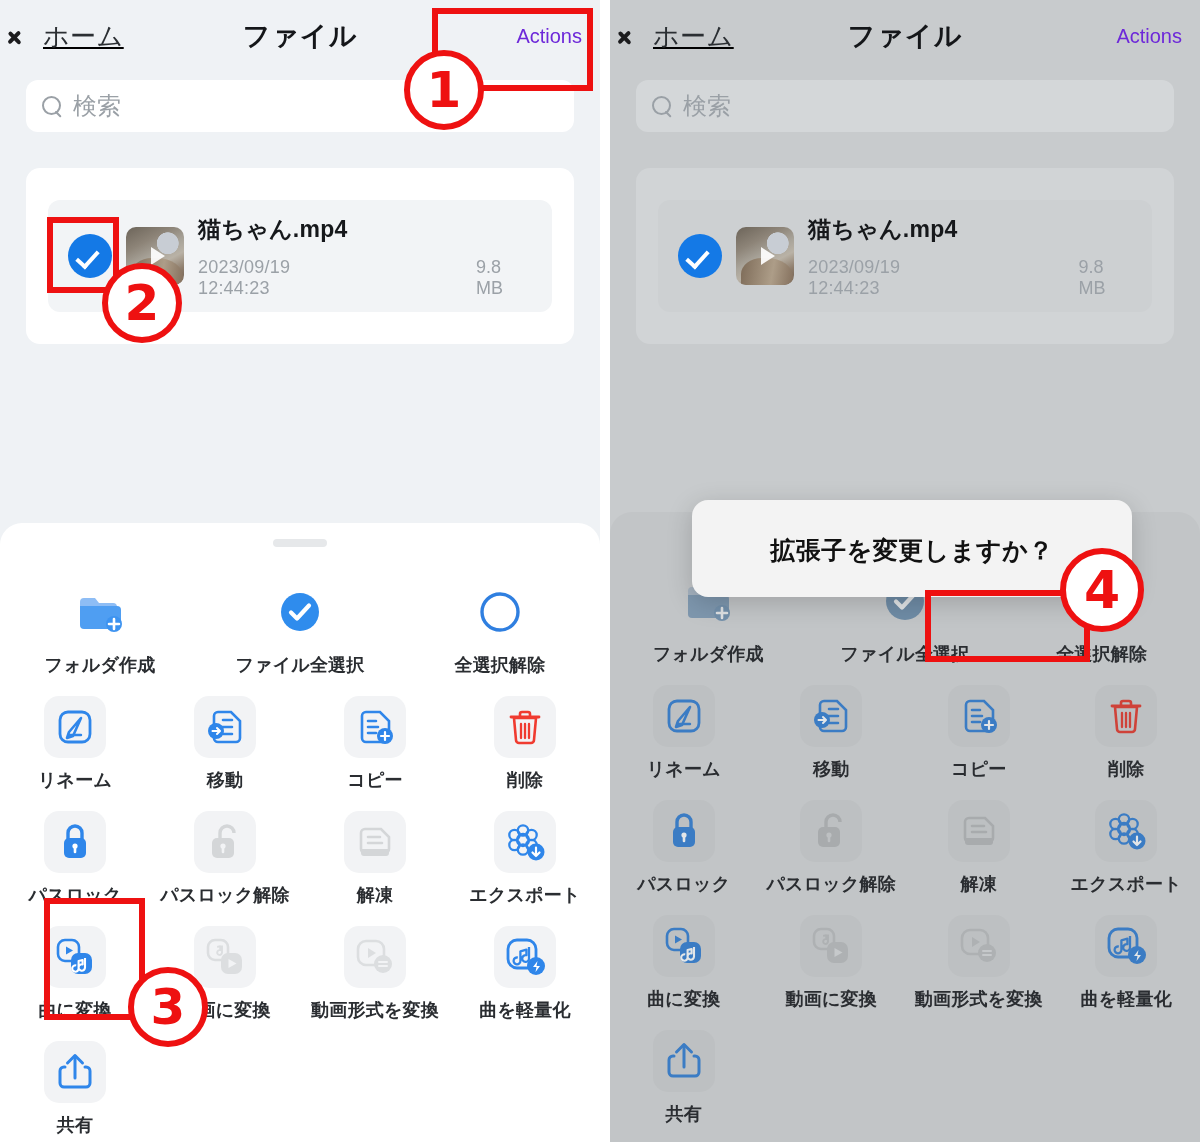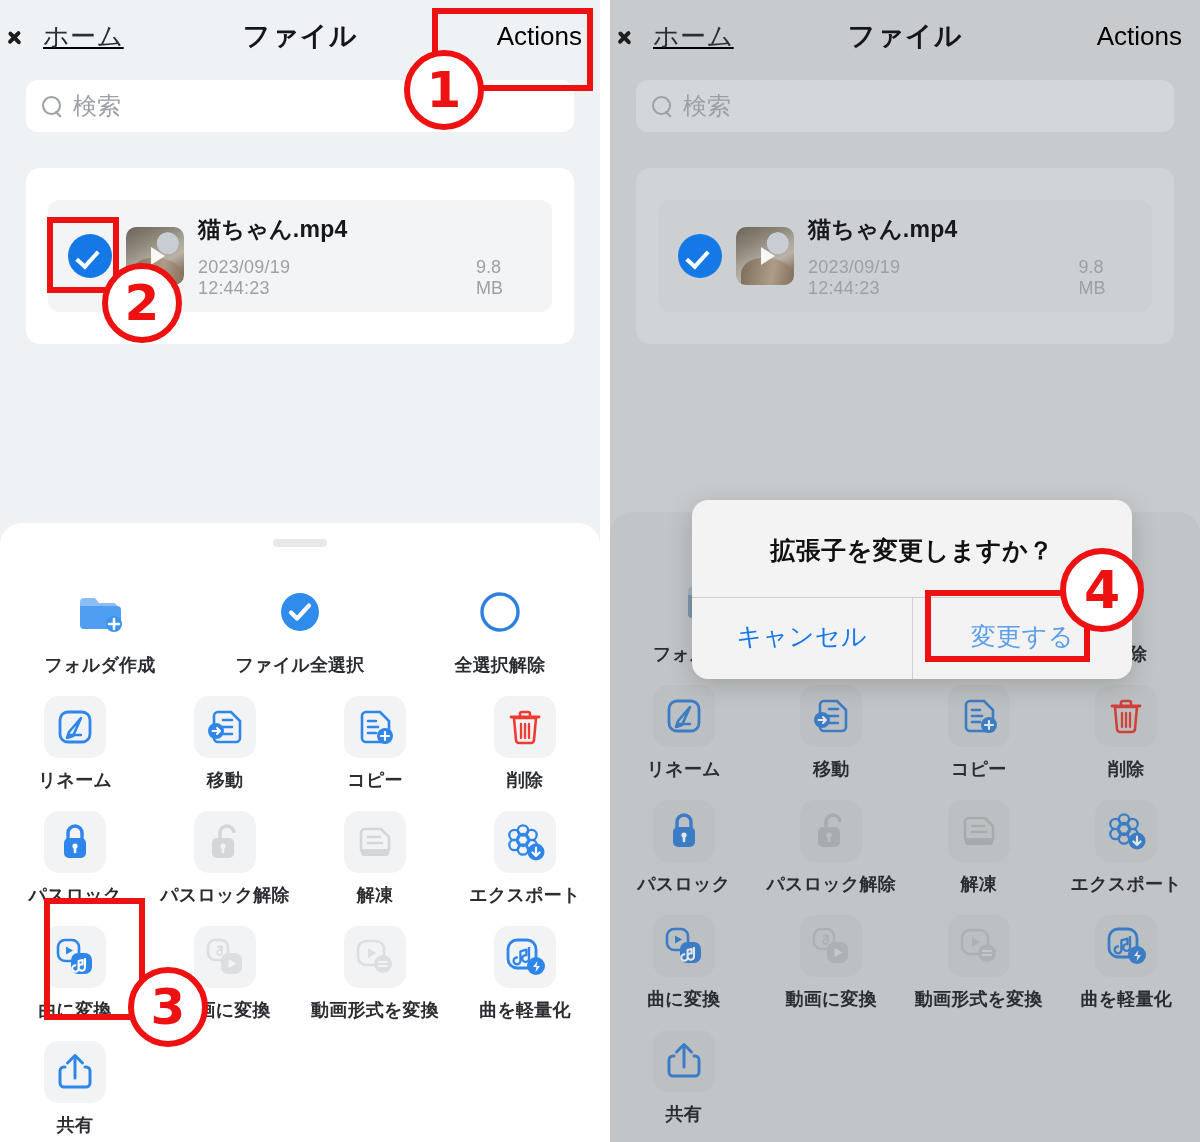--- a/index.html
+++ b/index.html
@@ -31,21 +31,21 @@
   }
   .chev::before { top: 7px;  transform: rotate(134deg); transform-origin: left center; }
   .chev::after  { top: 19px; transform: rotate(-134deg); transform-origin: left center; }
   .nav-back-label { font-size: 26px; color: #2b2f33; letter-spacing: .5px; }
   .nav-title {
     position: absolute; left: 0; right: 0; text-align: center;
     font-size: 27px; font-weight: bold; color: #141619; letter-spacing: 1px;
     pointer-events: none;
   }
   .nav-action {
-    margin-left: auto; font-size: 26px; color: #000000; z-index: 2;
+    margin-left: auto; font-size: 20px; color: #6d28d9; z-index: 2;
   }
 
   
   .search {
     position: absolute; top: 80px; left: 26px; right: 26px; height: 52px;
     background: #ffffff; border-radius: 12px;
     display: flex; align-items: center; padding: 0 16px; gap: 10px;
   }
   .panel-right .search { background: #d4d7d9; }
   .search-icon { width: 21px; height: 21px; position: relative; flex: none; }
@@ -630,24 +630,20 @@
           <div class="cell"></div>
           <div class="cell"></div>
           <div class="cell"></div>
         </div>
 
       </div>
     </div>
 
     <div class="alert">
       <div class="alert-title">拡張子を変更しますか？</div>
-      <div class="alert-btns">
-        <div class="alert-btn">キャンセル</div>
-        <div class="alert-btn primary">変更する</div>
-      </div>
     </div>
   </div>
 
   <div class="anno anno-box" style="left:432px; top:8px; width:161px; height:83px;"></div>
   <div class="anno anno-circle" style="left:404px; top:50px; width:80px; height:80px; font-size:50px; line-height:1;">
     <span>1</span>
   </div>
 
   <div class="anno anno-box" style="left:47px; top:217px; width:72px; height:76px;"></div>
   <div class="anno anno-circle" style="left:102px; top:263px; width:80px; height:80px; font-size:50px; line-height:1;">

